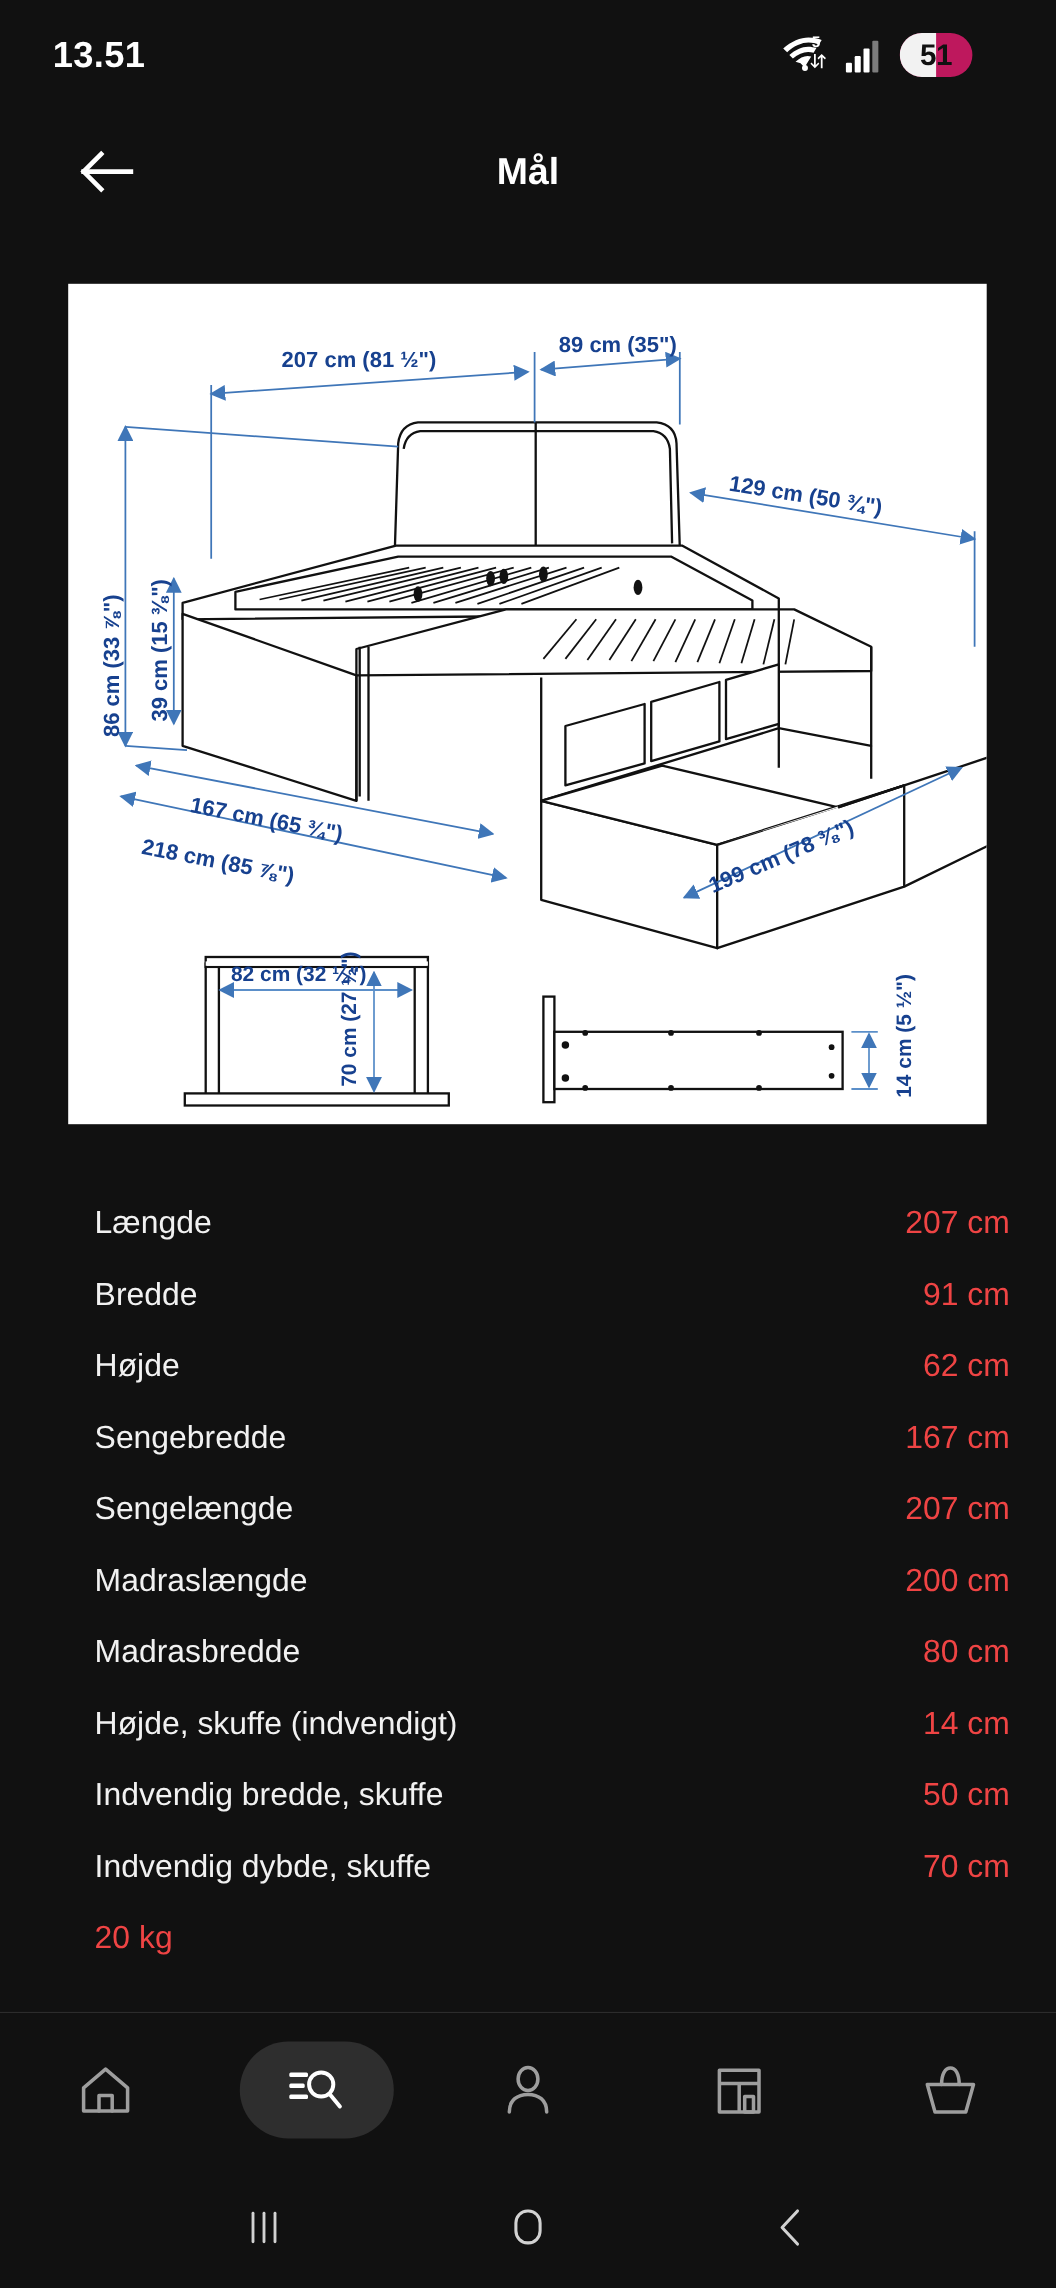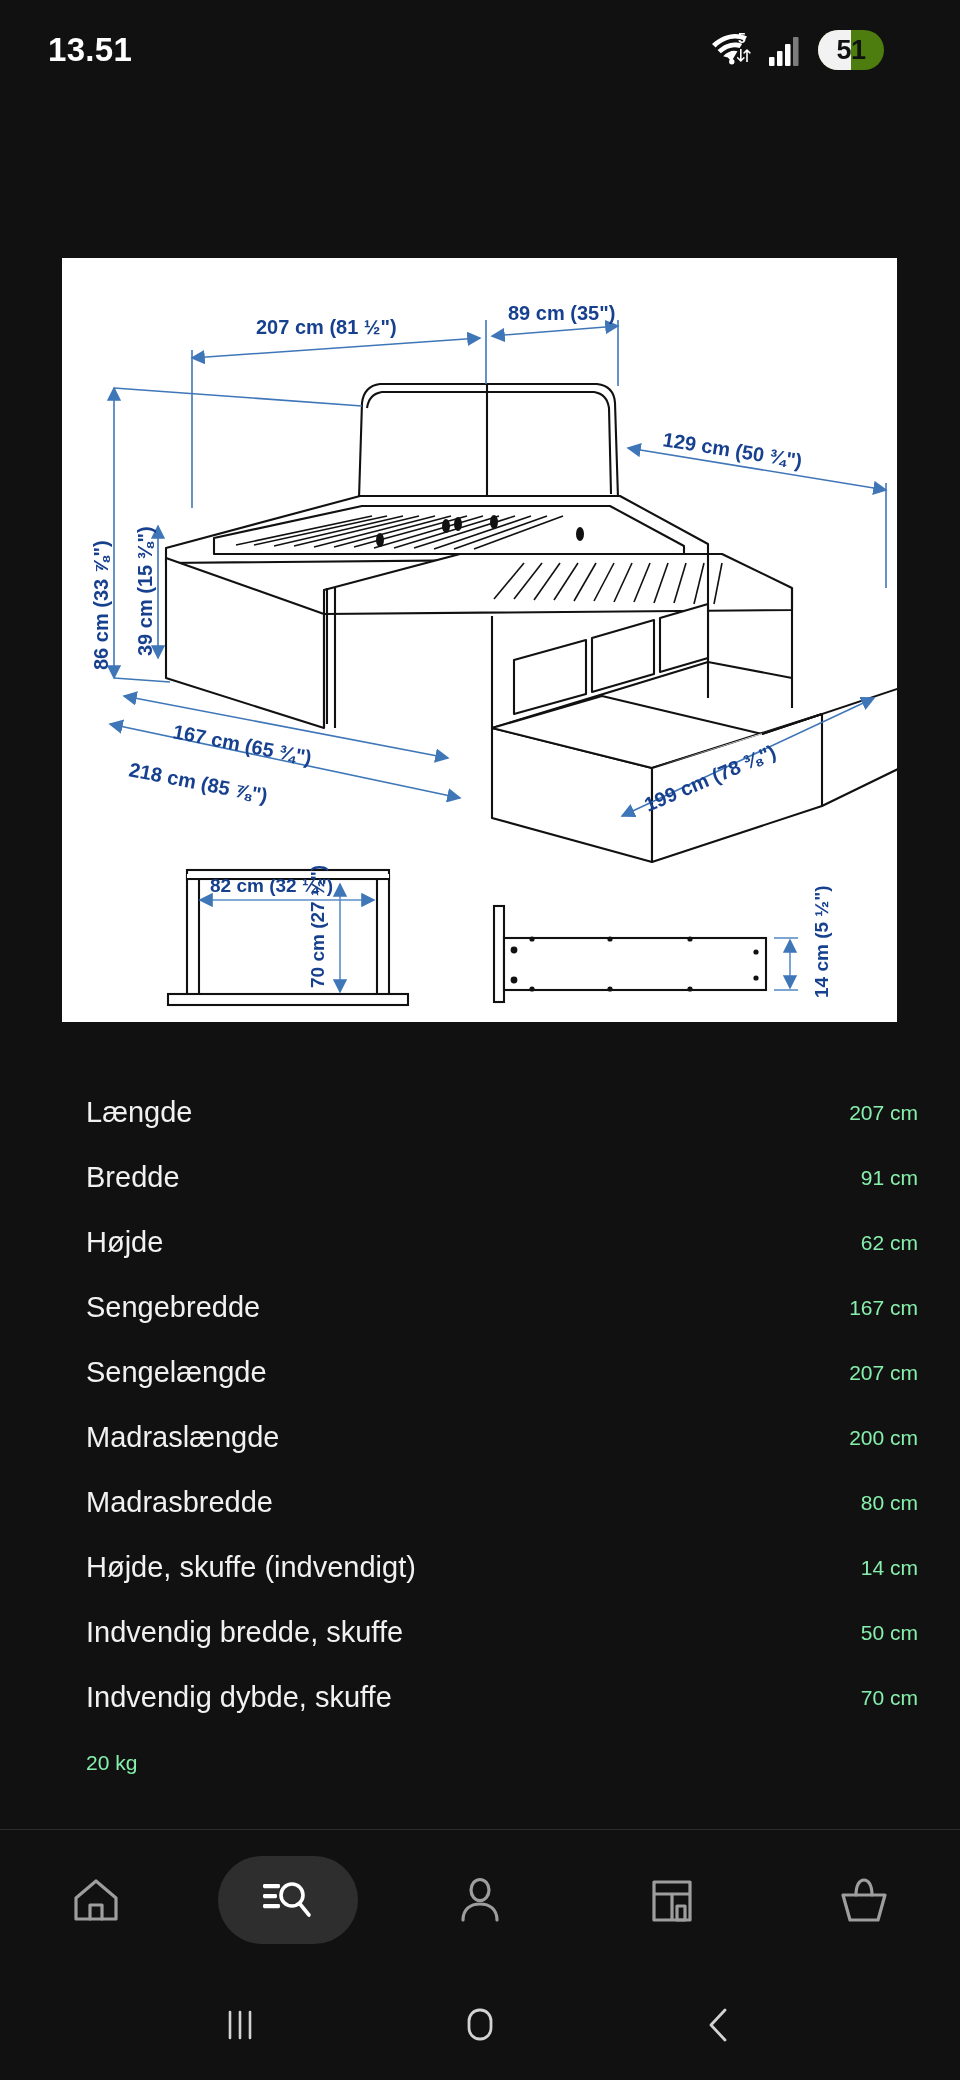--- a/index.html
+++ b/index.html
@@ -14,21 +14,21 @@
   
   .statusbar {
     position: absolute; top: 2px; left: 0; width: 924px; height: 96px;
     display: flex; align-items: center; justify-content: space-between;
     padding: 0 40px 0 48px;
   }
   .clock { color: #ffffff; font-size: 33px; font-weight: 700; letter-spacing: 0.3px; }
   .status-icons { display: flex; align-items: center; gap: 14px; }
   .battery-pill {
     position: relative; width: 66px; height: 40px; border-radius: 20px;
-    background: #4d7c0f; overflow: hidden;
+    background: #be185d; overflow: hidden;
     display: flex; align-items: center; justify-content: center;
   }
   .battery-pill::before {
     content: ""; position: absolute; left: 0; top: 0; bottom: 0; width: 50%;
     background: #f2f2f2;
   }
   .battery-level {
     position: relative; z-index: 2; color: #111111;
     font-size: 27px; font-weight: 700; letter-spacing: -0.5px;
   }
@@ -57,21 +57,21 @@
 
   
   .spec-list {
     position: absolute; left: 0; top: 1080px; width: 960px; margin-left: 20px;
   }
   .spec-row {
     height: 65px; display: flex; align-items: center; justify-content: space-between;
     padding: 0 62px 0 66px;
   }
   .spec-label { color: #f1f1f1; font-size: 29px; font-weight: 400; }
-  .spec-value { color: #86efac; font-size: 21px; font-weight: 400; }
+  .spec-value { color: #ef4444; font-size: 29px; font-weight: 400; }
 
   
   .bottom-divider {
     position: absolute; left: 0; top: 1829px; width: 960px; height: 1px;
     background: #2c2c2c;
   }
   .bottom-nav {
     position: absolute; left: 0; top: 1830px; width: 960px; height: 140px;
     display: flex; align-items: center; justify-content: space-around;
   }
@@ -118,20 +118,31 @@
           <rect x="17" y="11" width="5.5" height="22" rx="1"></rect>
           <rect x="25" y="4" width="5.5" height="29" rx="1" opacity="0.45"></rect>
         </g>
       </svg>
       <div class="battery-pill">
         <span class="battery-level">51</span>
       </div>
     </div>
   </div>
 
+  <div class="appbar">
+    <div class="back-btn">
+      <svg width="52" height="44" viewBox="0 0 52 44">
+        <g stroke="#ffffff" stroke-width="4.2" fill="none" stroke-linecap="square">
+          <line x1="4" y1="22" x2="47" y2="22"></line>
+          <polyline points="20,6 4,22 20,38"></polyline>
+        </g>
+      </svg>
+    </div>
+    <div class="appbar-title">Mål</div>
+  </div>
 
   <div class="diagram-panel">
     <svg viewBox="0 0 835 764" xmlns="http://www.w3.org/2000/svg">
       <defs>
         <marker id="ar" markerWidth="9" markerHeight="9" refX="8" refY="4.5" orient="auto">
           <path d="M0,0 L9,4.5 L0,9 z" fill="#3f76b8"></path>
         </marker>
         <marker id="al" markerWidth="9" markerHeight="9" refX="1" refY="4.5" orient="auto">
           <path d="M9,0 L0,4.5 L9,9 z" fill="#3f76b8"></path>
         </marker>

